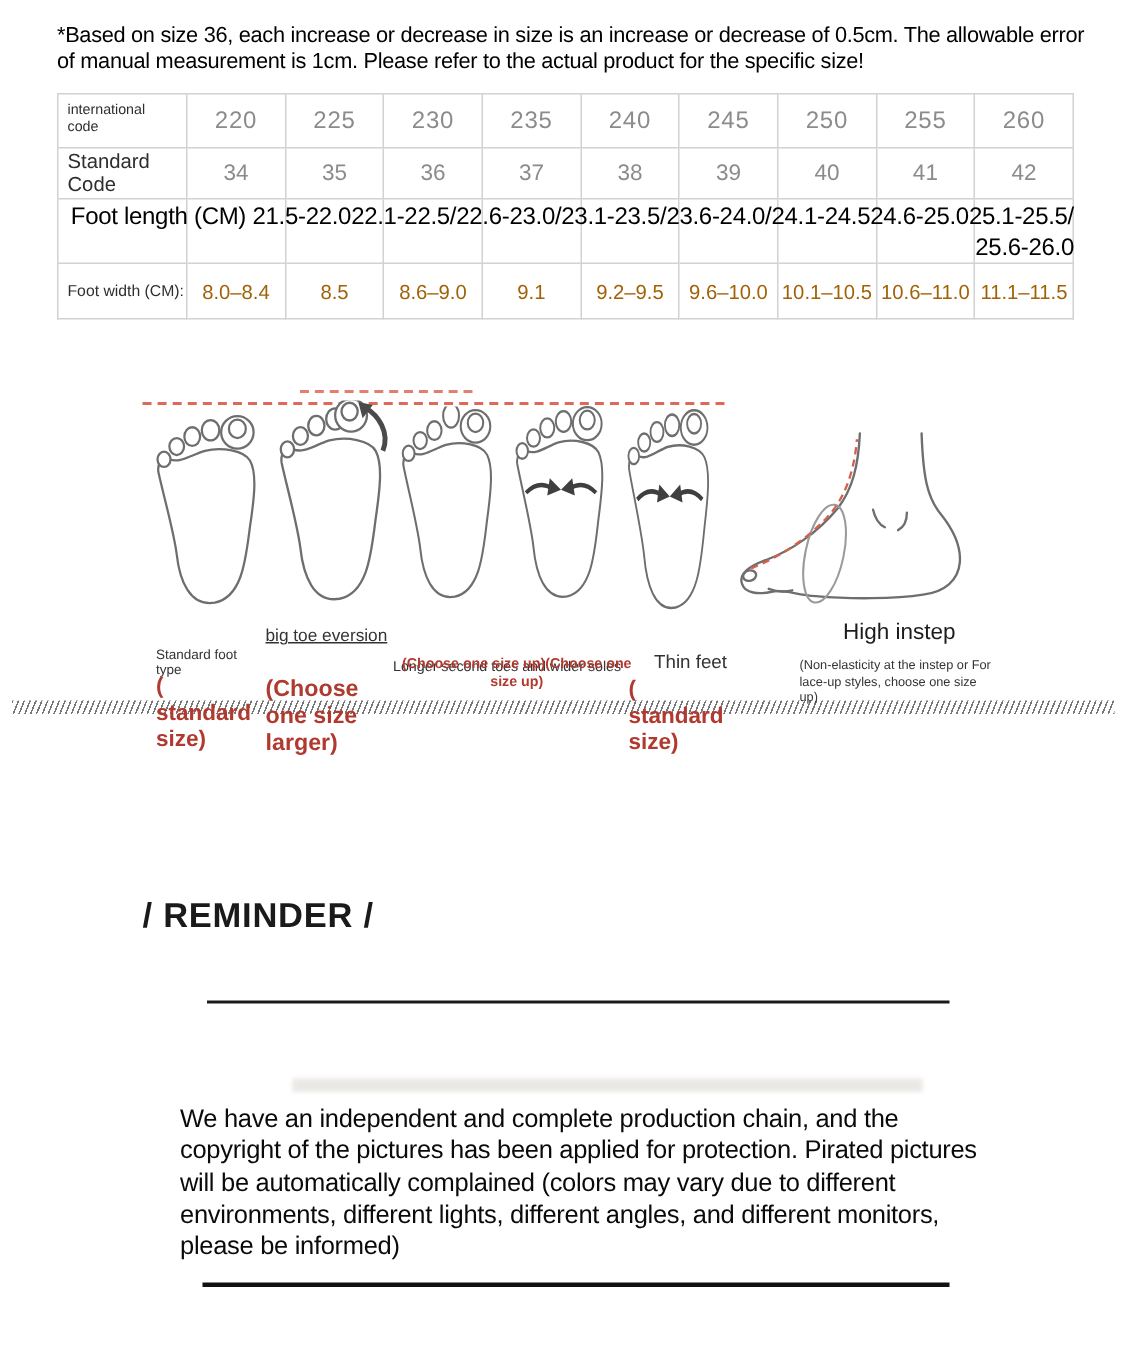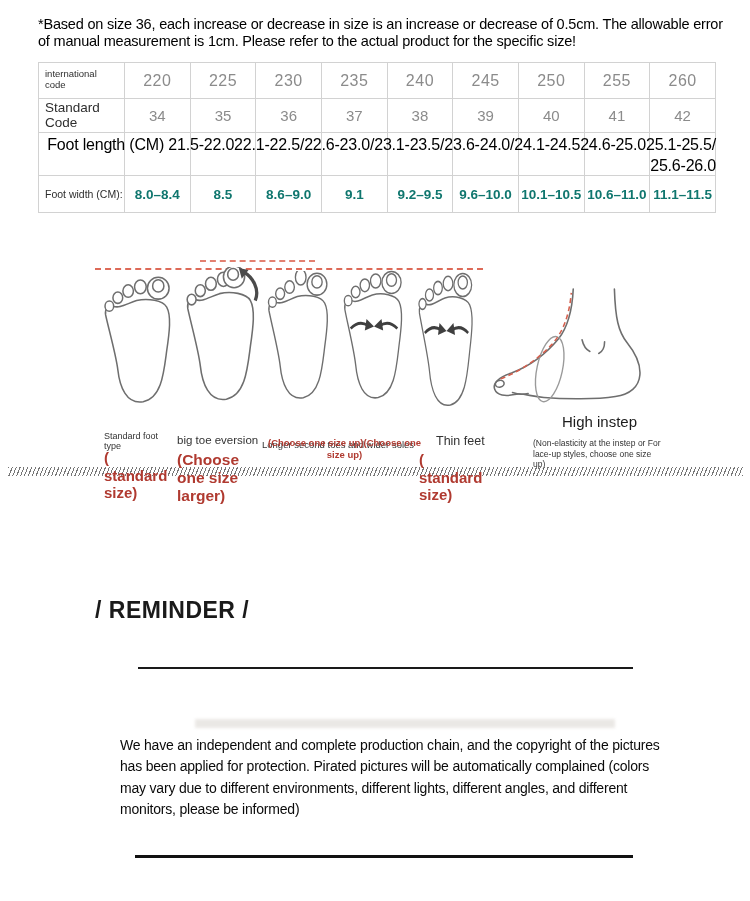--- a/index.html
+++ b/index.html
@@ -18,21 +18,21 @@
   .lbl { text-align:left !important; padding-left:6px !important; color:#2e2e2e; }
   .r1 td { height:35px; }
   .r1 .val { font-size:16px; color:#8b8b8b; letter-spacing:0.5px; }
   .intl span { display:inline-block; width:58px; font-size:9.5px; line-height:10.5px; word-break:break-all; }
   .r2 td { height:33px; }
   .std { font-size:13.5px; line-height:14.5px; }
   .r2 .val { font-size:15px; color:#8b8b8b; }
   .r3 td { height:42px; }
   .r4 td { height:36px; }
   .fw-lbl { font-size:10.5px; }
-  .r4 .val { font-size:13.5px; color:#0f766e;font-weight:bold; }
+  .r4 .val { font-size:13.5px; color:#a16207; }
   .fl-overlay { position:absolute; left:4px; top:72px; width:674px; font-size:16px;
                 line-height:21px; color:#000; letter-spacing:-0.2px; word-break:break-all;
                 text-align:right; }
 
   
   .feet { position:absolute; left:0; top:255px; width:750px; height:250px; }
   .dash-main { position:absolute; left:95px; top:13px; width:388px; height:0;
                border-top:2px dashed #dd6a58; }
   .dash-up { position:absolute; left:200px; top:5px; width:115px; height:0;
              border-top:2px dashed #dd6a58; opacity:.85; }
@@ -43,36 +43,36 @@
   .f4 { left:339px; top:14px; width:70px; height:142px; }
   .f5 { left:414px; top:16px; width:65px; height:148px; }
   .fside { left:487px; top:30px; width:196px; height:132px; }
   .hatch { position:absolute; left:8px; top:212px; width:735px; height:9px;
            background:repeating-linear-gradient(112deg, rgba(95,95,95,.85) 0 1px, rgba(0,0,0,0) 1px 3.6px); }
   .flabel { position:absolute; color:#333; }
   .adv { position:absolute; color:#b03a30; font-weight:bold; }
   .adv-dark { color:#333 !important; font-weight:normal !important; }
   .lab1n { left:104px; top:176px; width:70px;  font-size:9px;   line-height:10px; }
   .lab1a { left:104px; top:194px; width:62px;  font-size:15px;  line-height:17.5px; }
-  .lab2n { left:177px; top:179px; width:120px; font-size:11.5px; }
+  .lab2n { left:177px; top:163px; width:120px; font-size:11.5px;text-decoration:underline; }
   .lab2a { left:177px; top:196px; width:86px;  font-size:15.5px; line-height:18px; }
   .lab3n { left:262px; top:184px; width:220px; font-size:9.5px; }
   .lab3a { left:262px; top:182px; width:165px; font-size:9.5px; line-height:11.5px;text-align:center; }
   .lab4n { left:436px; top:179px; width:90px;  font-size:12.5px; }
   .lab4a { left:419px; top:196px; width:68px;  font-size:15px;  line-height:17.5px; }
   .lab5n { left:562px; top:158px; width:110px; font-size:15px; color:#1c1c1c; }
   .lab5a { left:533px; top:183px; width:128px; font-size:8.5px; line-height:10.5px; }
 
   
   .rem-title { position:absolute; left:95px; top:597px; width:525px; 
                font-size:23px; font-weight:bold; letter-spacing:0.5px; color:#1a1a1a; }
   .rule-1 { position:absolute; left:138px; top:667px; width:495px; height:2px; background:#1a1a1a; }
   .ghost  { position:absolute; left:195px; top:719px; width:420px; height:9px;
             background:#cdc7c0; opacity:.4; filter:blur(1.5px); }
-  .rem-body { position:absolute; left:120px; top:735px; width:550px; font-size:14px;
+  .rem-body { position:absolute; left:120px; top:735px; width:550px; font-size:17px;
               line-height:21.3px; letter-spacing:-0.2px; color:#0a0a0a; }
   .rule-2 { position:absolute; left:135px; top:855px; width:498px; height:2.5px; background:#111; }
 
   svg .ln { fill:none; stroke:#6e6e6e; stroke-width:1.6; stroke-linecap:round; }
   svg .fillw { fill:#ffffff; stroke:none; }
 </style>
 </head>
 <body>
 
 <div class="page">

